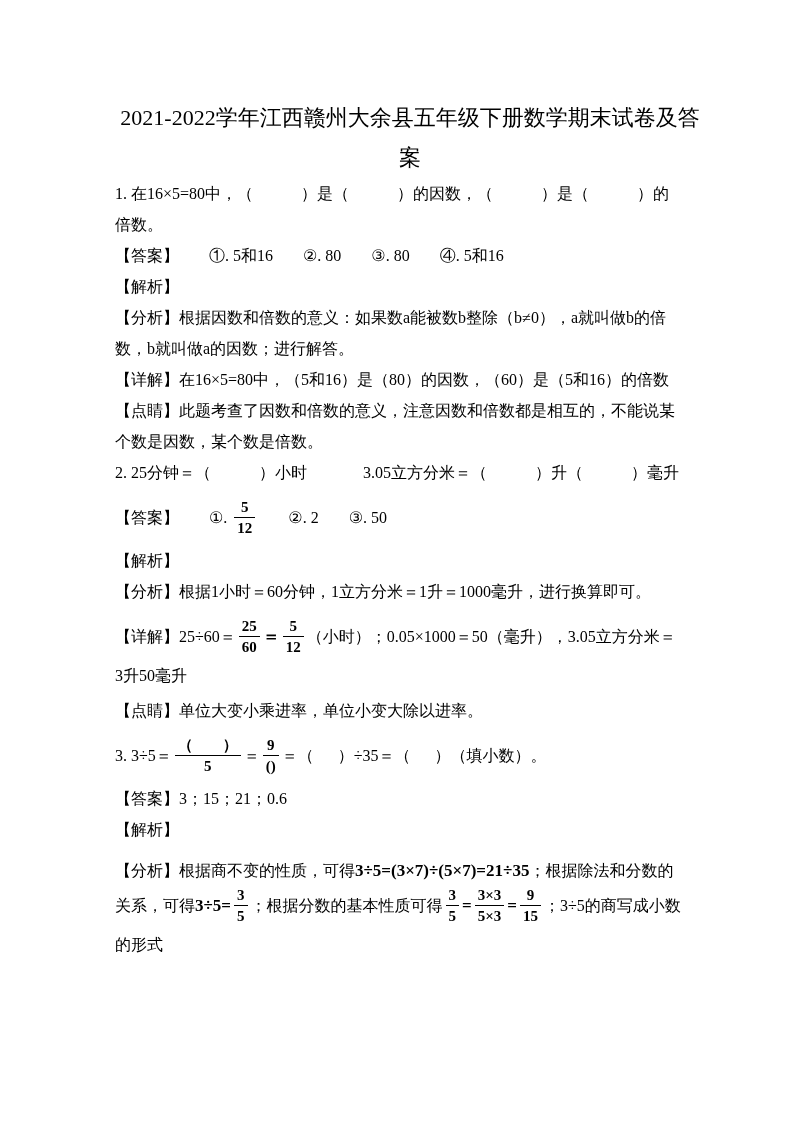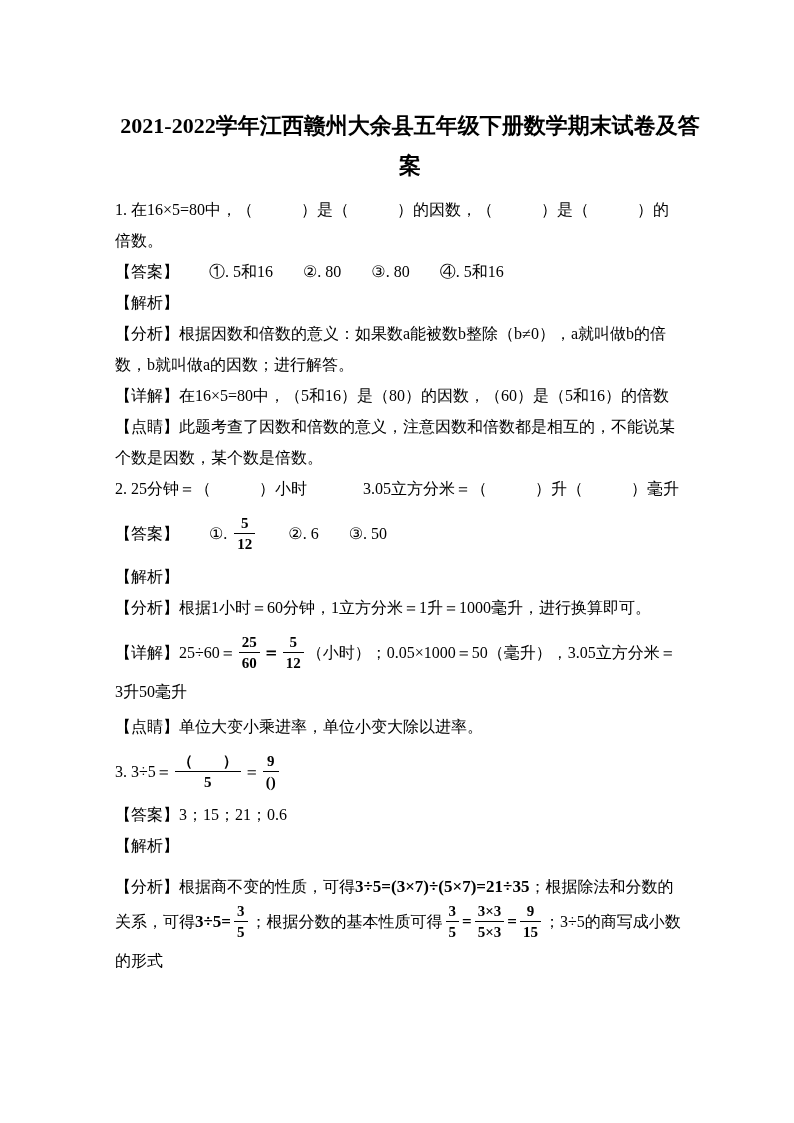--- a/index.html
+++ b/index.html
@@ -4,22 +4,22 @@
 <style>
   * { margin: 0; padding: 0; box-sizing: border-box; }
   html, body { background: #ffffff; }
   body {
     width: 794px; height: 1123px; overflow: hidden;
     font-family: "Liberation Serif", "DejaVu Serif", serif;
     color: #000;
   }
   .page { padding: 98px 112px 0 115px; }
   .title {
-    width: 590px; margin: 8px auto; text-align: center;
-    font-size: 22px; font-weight: bold; line-height: 40px;
+    width: 590px; margin: 0 auto; text-align: center;
+    font-size: 22px; font-weight: normal; line-height: 40px;
   }
   .heading {
     margin-top: 9px; font-size: 16.5px; font-weight: bold; line-height: 31px;
     white-space: pre-wrap;
   }
   p.body {
     font-size: 16px; line-height: 31px; white-space: pre-wrap;
   }
   .gap-top { margin-top: 10px; }
   .gap-top-sm { margin-top: 4px; }
@@ -49,29 +49,29 @@
 
   <p class="body"><span class="ans-label">【答案】</span><span class="ans-item">①. 5和16</span><span class="ans-item">②. 80</span><span class="ans-item">③. 80</span><span class="ans-item">④. 5和16</span></p>
 
   <p class="body">【解析】</p>
   <p class="body">【分析】根据因数和倍数的意义：如果数a能被数b整除（b≠0），a就叫做b的倍数，b就叫做a的因数；进行解答。</p>
   <p class="body">【详解】在16×5=80中，（5和16）是（80）的因数，（60）是（5和16）的倍数</p>
   <p class="body">【点睛】此题考查了因数和倍数的意义，注意因数和倍数都是相互的，不能说某个数是因数，某个数是倍数。</p>
 
   <p class="body">2. 25分钟＝（            ）小时              3.05立方分米＝（            ）升（            ）毫升</p>
 
-  <p class="body gap-top"><span class="ans-label">【答案】</span><span class="ans-item">①. </span><span class="frac"><span class="num">5</span><span class="den">12</span></span><span class="ans-item">②. 6</span><span class="ans-item">③. 50</span></p>
+  <p class="body gap-top"><span class="ans-label">【答案】</span><span class="ans-item">①. </span><span class="frac"><span class="num">5</span><span class="den">12</span></span><span class="ans-item">②. 2</span><span class="ans-item">③. 50</span></p>
 
   <p class="body gap-top-sm">【解析】</p>
   <p class="body">【分析】根据1小时＝60分钟，1立方分米＝1升＝1000毫升，进行换算即可。</p>
 
   <p class="body gap-top"><span>【详解】25÷60＝</span><span class="frac"><span class="num">25</span><span class="den">60</span></span><span class="eq">＝</span><span class="frac"><span class="num">5</span><span class="den">12</span></span><span>（小时）；0.05×1000＝50（毫升），3.05立方分米＝3升50毫升</span></p>
 
   <p class="body gap-top-sm">【点睛】单位大变小乘进率，单位小变大除以进率。</p>
 
-  <p class="body gap-top"><span>3. 3÷5＝</span><span class="frac"><span class="num">（　　）</span><span class="den">5</span></span><span>＝</span><span class="frac"><span class="num">9</span><span class="den">()</span></span></p>
+  <p class="body gap-top"><span>3. 3÷5＝</span><span class="frac"><span class="num">（　　）</span><span class="den">5</span></span><span>＝</span><span class="frac"><span class="num">9</span><span class="den">()</span></span><span>＝（      ）÷35＝（      ）（填小数）。</span></p>
 
   <p class="body gap-top-sm">【答案】3；15；21；0.6</p>
   <p class="body">【解析】</p>
 
   <p class="body gap-top"><span>【分析】根据商不变的性质，可得</span><span class="eq">3÷5=(3×7)÷(5×7)=21÷35</span><span>；根据除法和分数的关系，可得</span><span class="eq">3÷5=</span><span class="frac"><span class="num">3</span><span class="den">5</span></span><span>；根据分数的基本性质可得</span><span class="frac"><span class="num">3</span><span class="den">5</span></span><span class="eq">=</span><span class="frac"><span class="num">3×3</span><span class="den">5×3</span></span><span class="eq">=</span><span class="frac"><span class="num">9</span><span class="den">15</span></span><span>；3÷5的商写成小数的形式</span></p>
 
 </div>
 
 </body></html>

